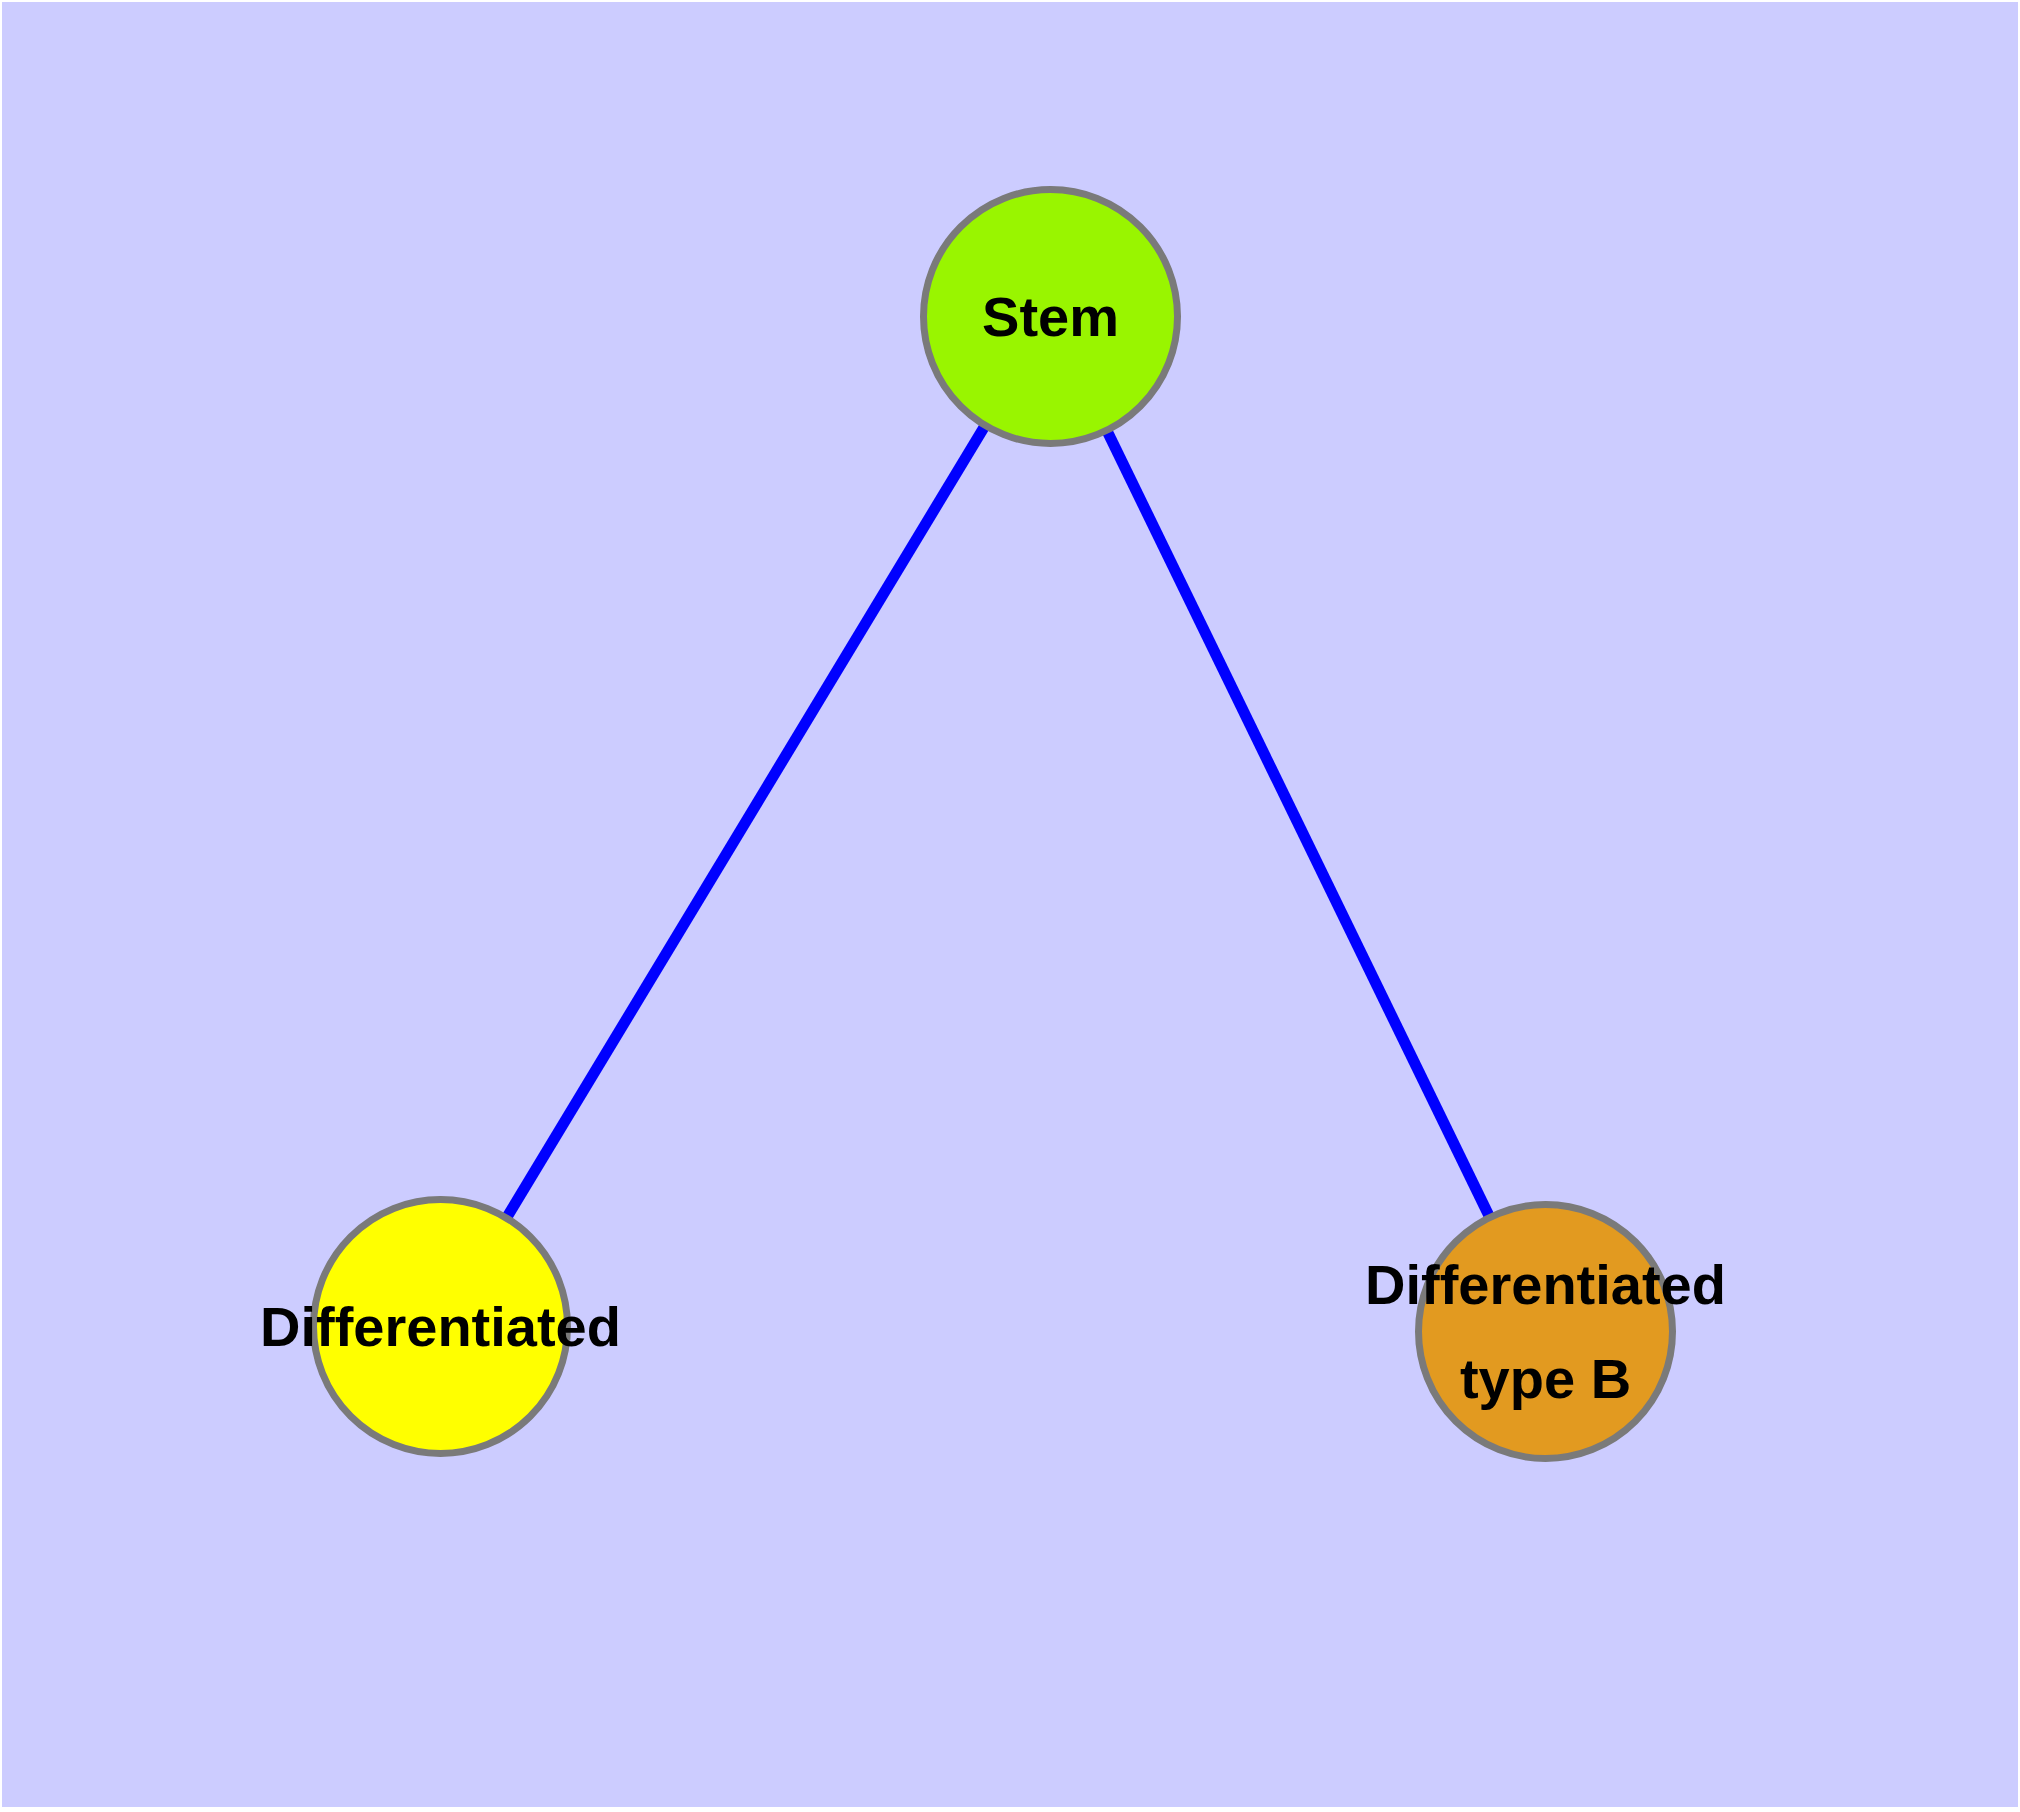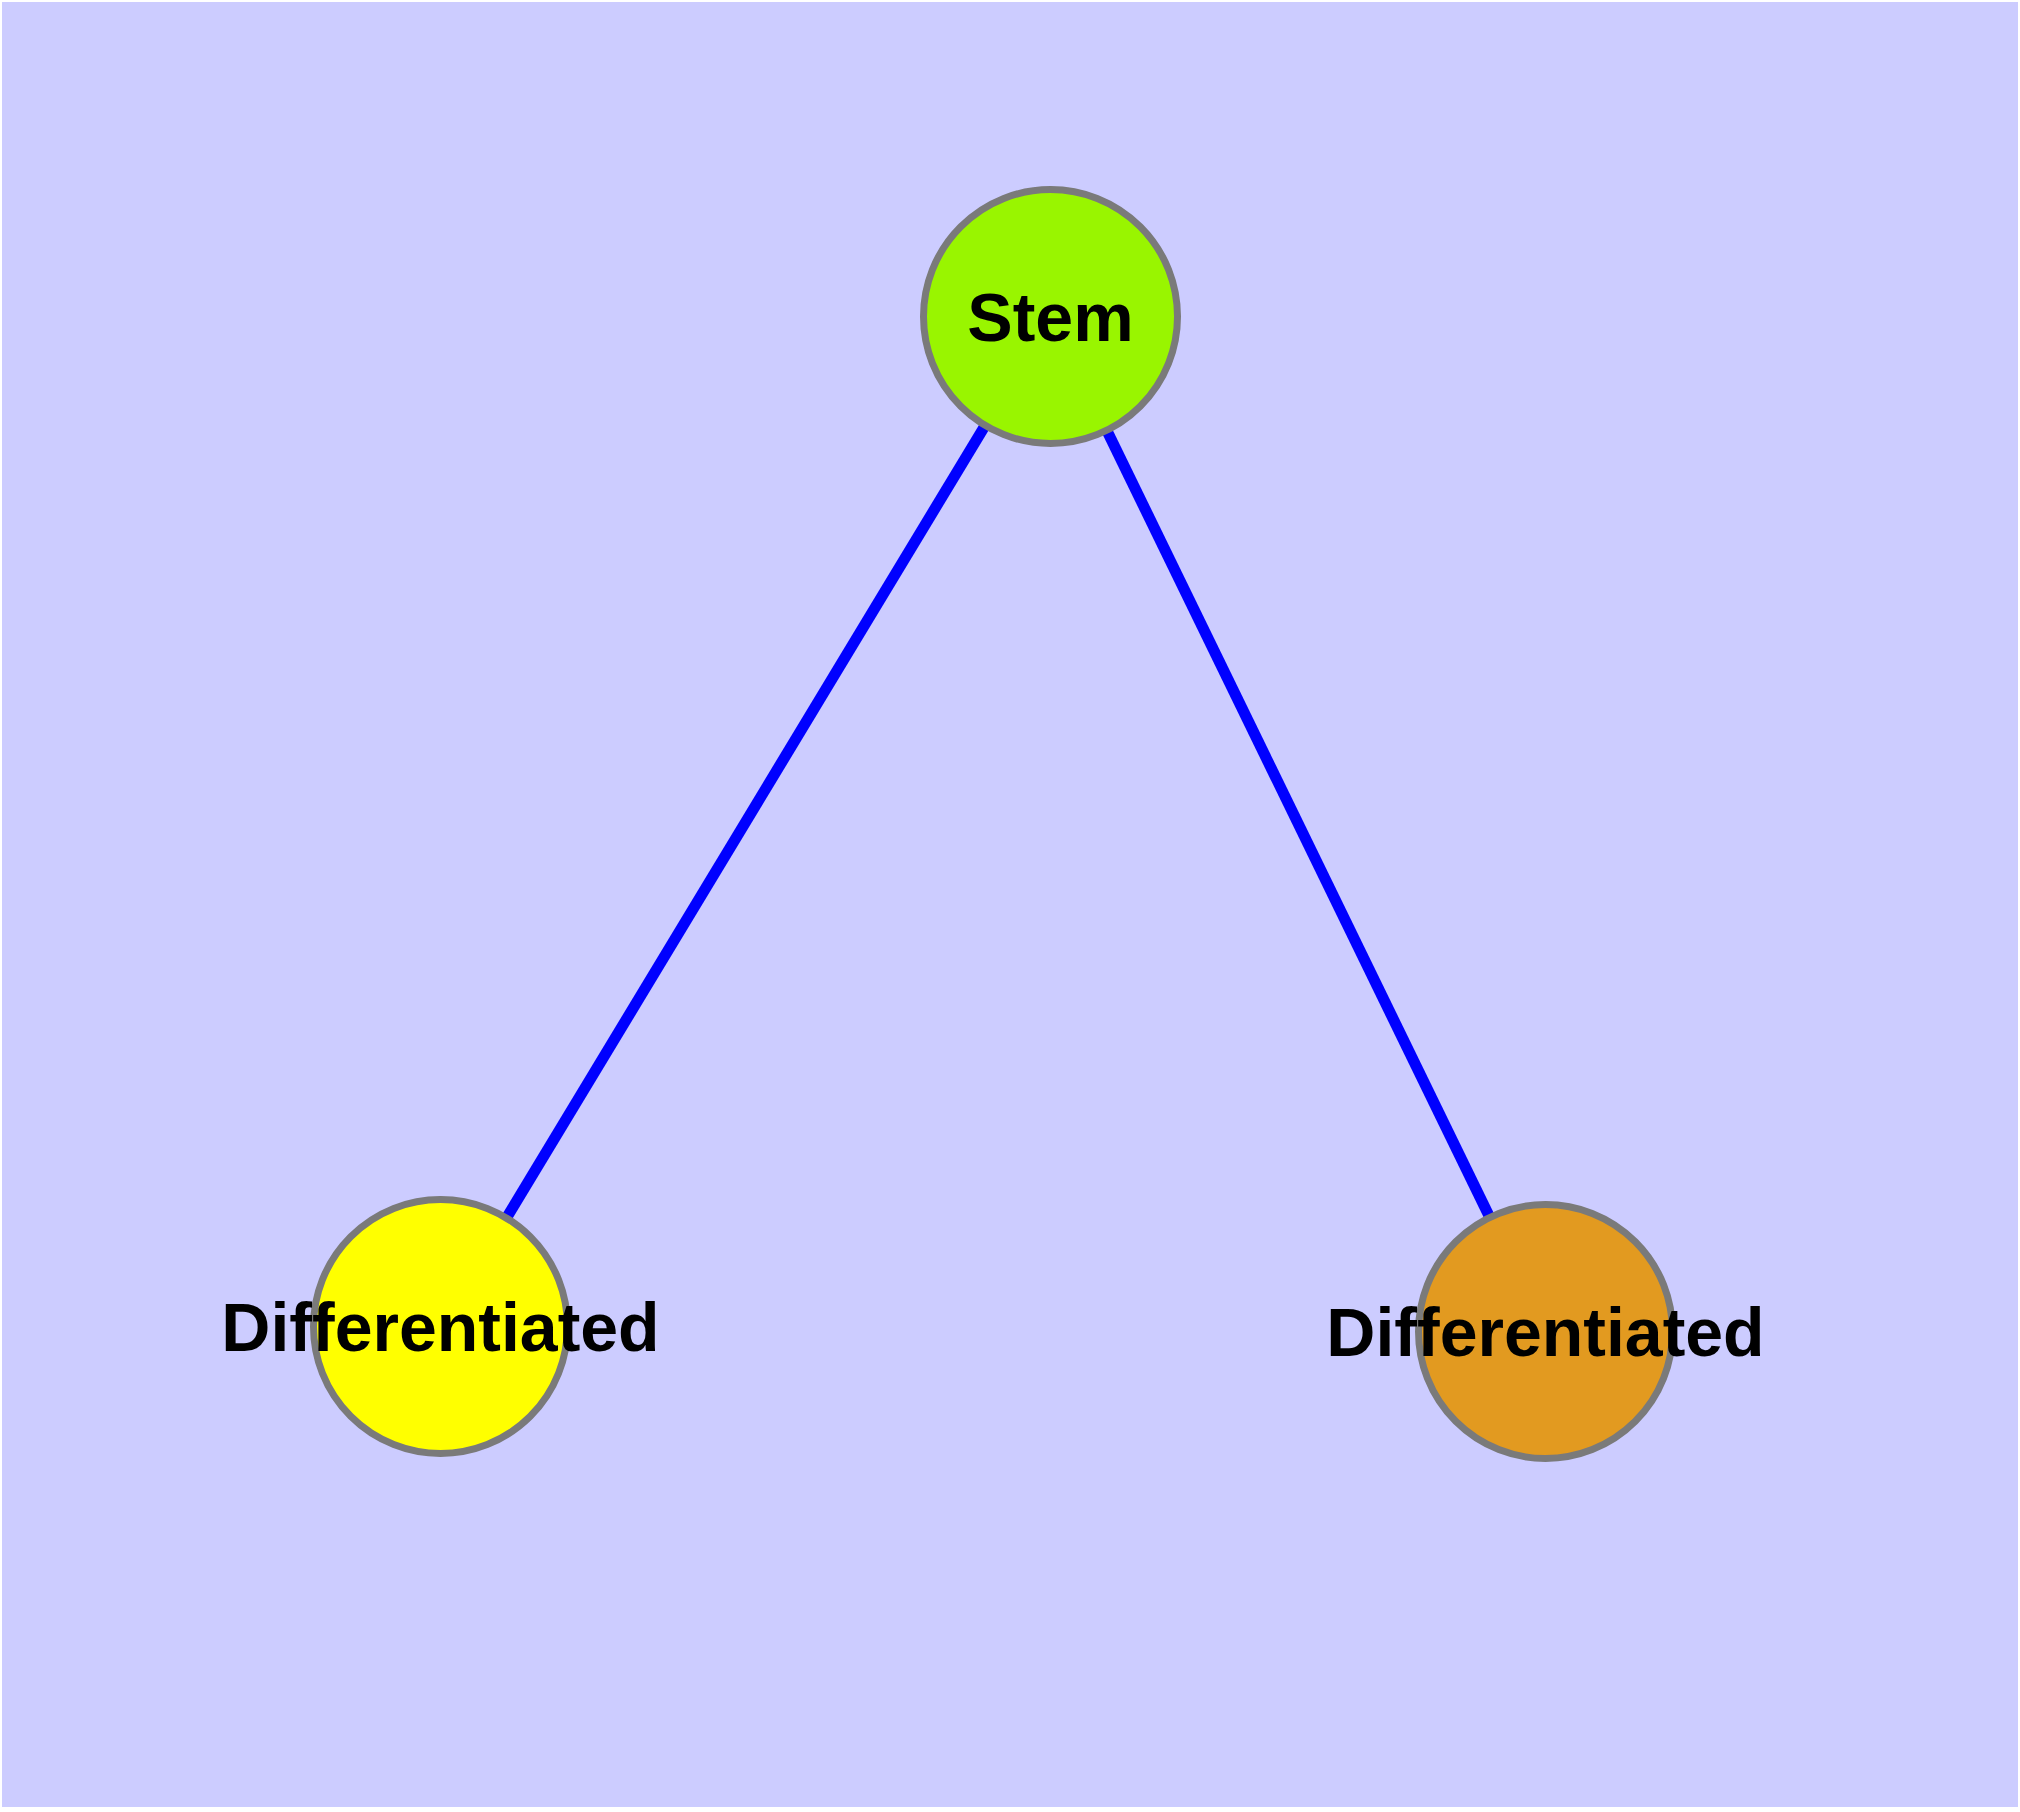--- a/index.html
+++ b/index.html
@@ -45,21 +45,21 @@
   }
   .node-stem            { left: 920px; top: 186px;  }
   .node-diff-type-a     { left: 310px;  top: 1196px; }
   .node-diff-type-b     { left: 1415px; top: 1201px; }
   .node-label {
     position: absolute;
     left: 50%;
     top: 50%;
     transform: translate(-50%, -50%);
     text-align: center;
-    font-size: 68px;
+    font-size: 56px;
     line-height: 94px;
     font-weight: bold;
     white-space: nowrap;
     z-index: 3;
     pointer-events: none;
   }
 </style>
 </head>
 <body>
 
@@ -80,17 +80,18 @@
 
   <div class="node node-diff-type-a" style="background-color: rgb(255, 255, 0); border-color: rgb(122, 122, 122);">
     <div class="node-label" style="color: rgb(0, 0, 0);">
       <div class="label-line">Differentiated</div>
     </div>
   </div>
 
   <div class="node node-diff-type-b" style="background-color: rgb(226, 154, 32); border-color: rgb(122, 122, 122);">
     <div class="node-label" style="color: rgb(0, 0, 0);">
       <div class="label-line">Differentiated</div>
+      <div class="label-line">type B</div>
     </div>
   </div>
 
 </div>
 
 
 </body></html>

